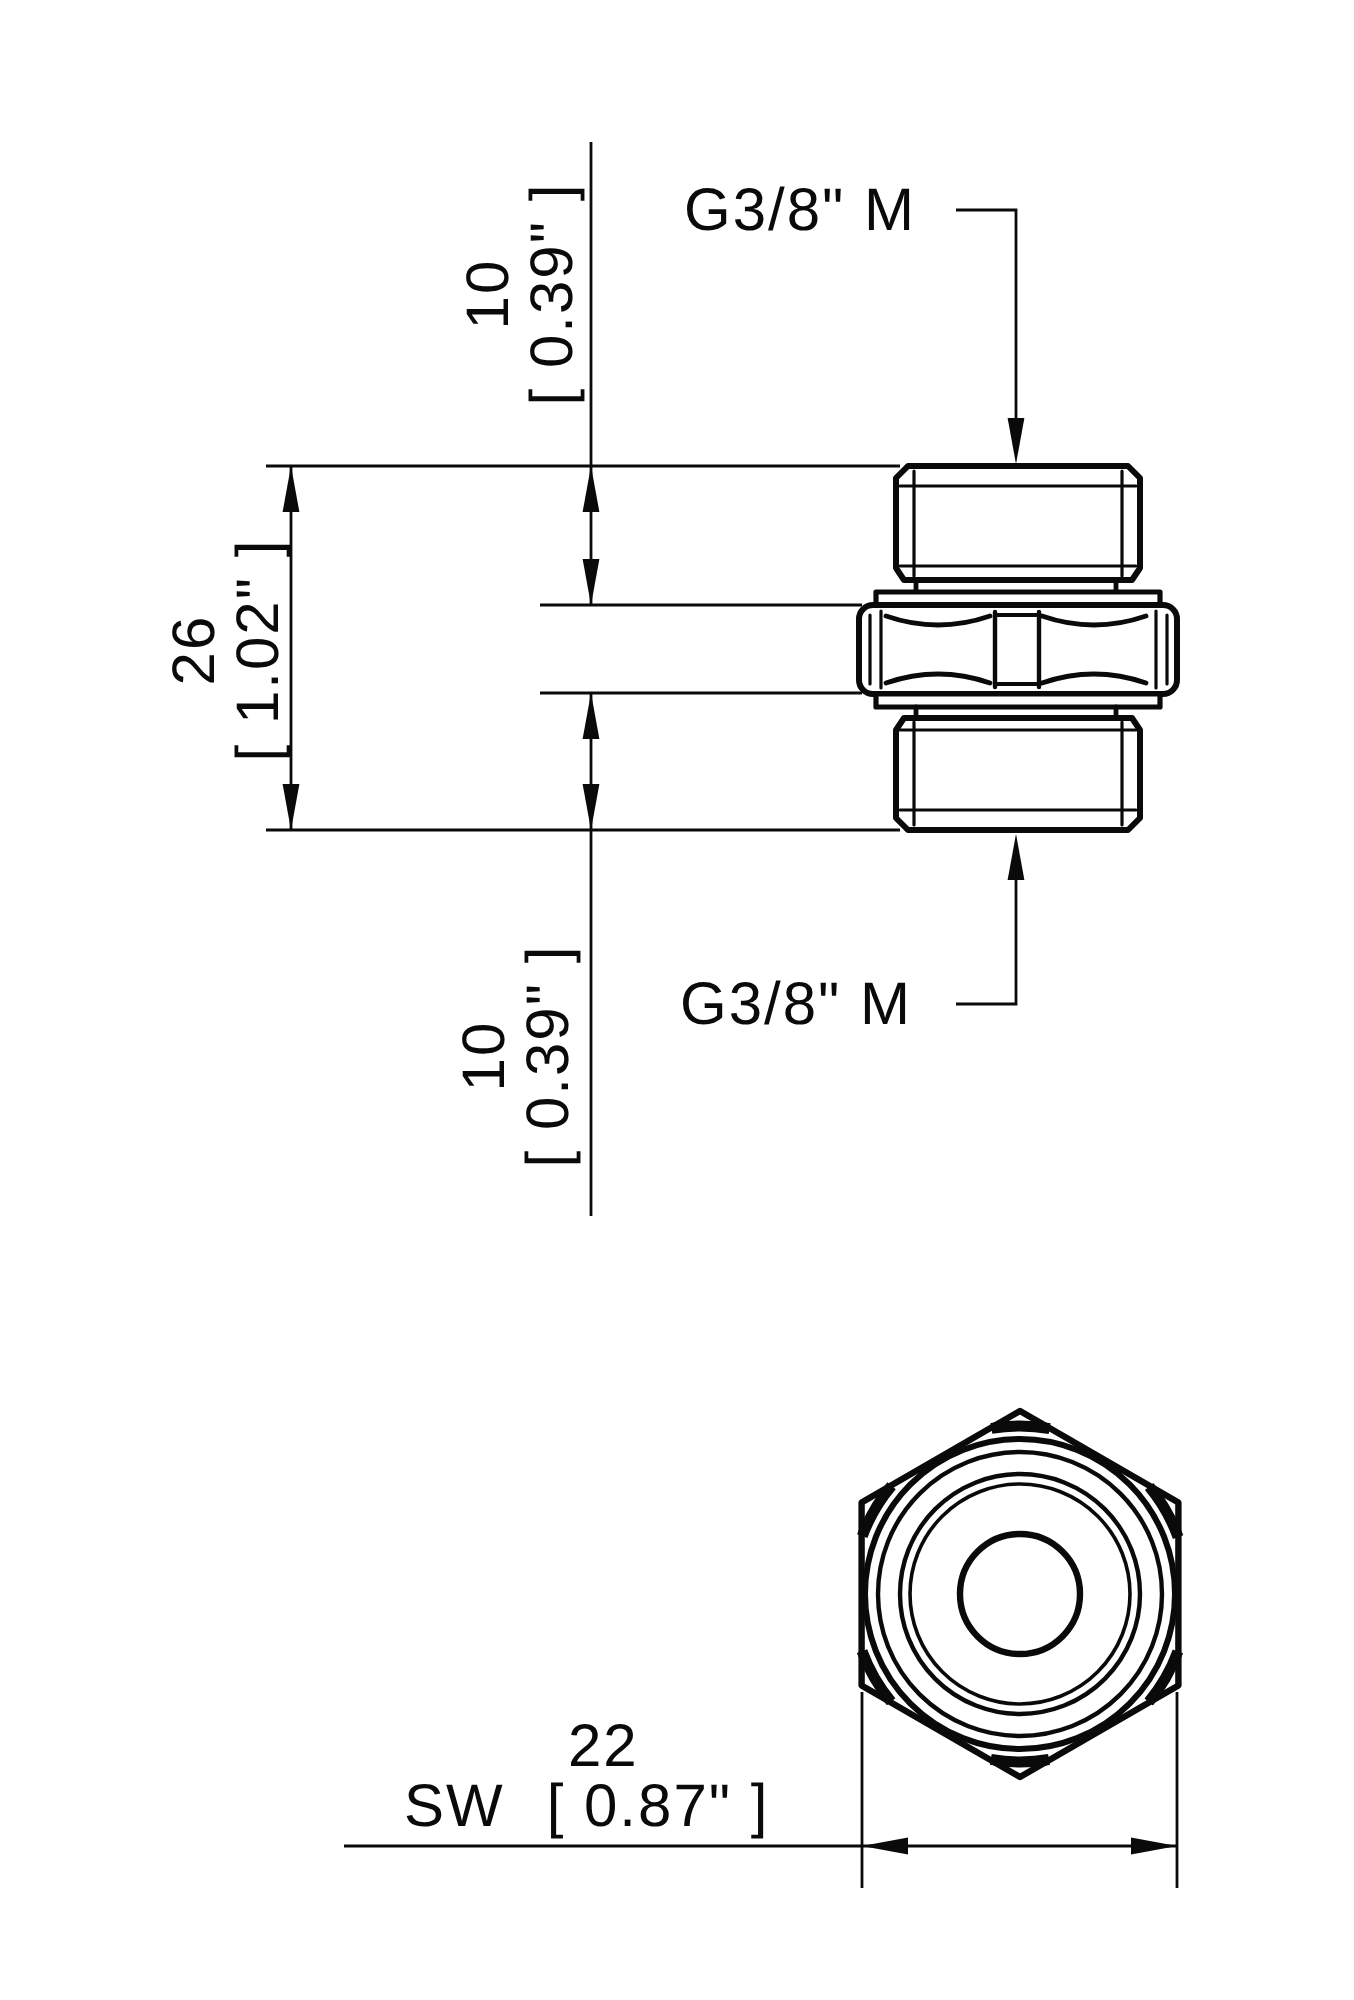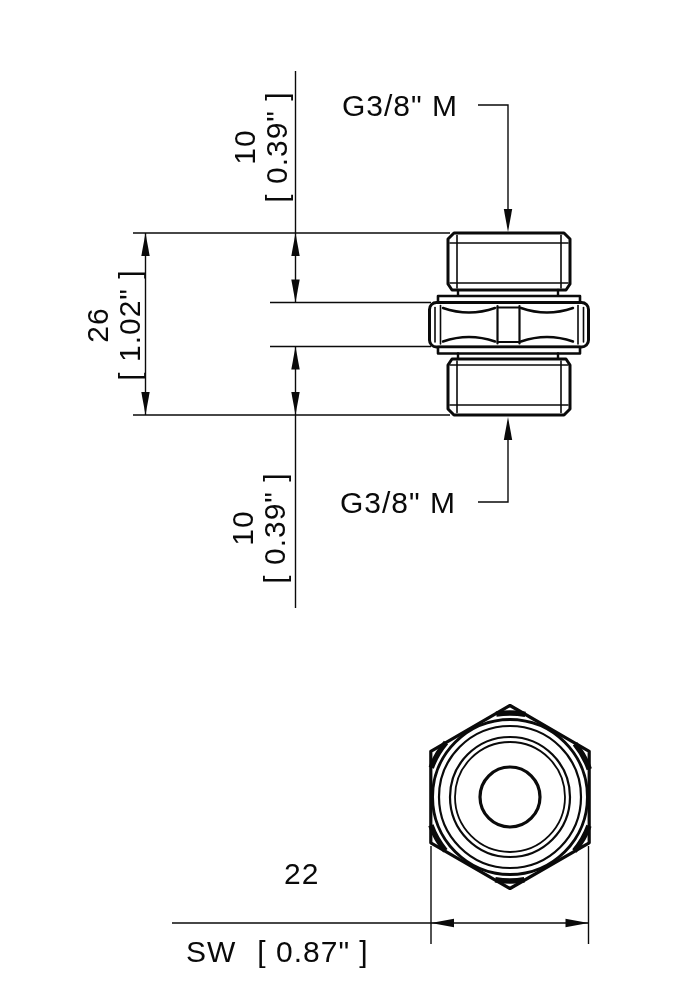--- a/index.html
+++ b/index.html
@@ -114,18 +114,18 @@
 
   <div class="dim-text rot" style="left:189px;top:495px;">
     <span>10</span>
     <span>[ 0.39" ]</span>
   </div>
 
   <div class="dim-text" style="left:340px;top:487px;">G3/8" M</div>
 
   <div class="dim-text" style="left:284px;top:858px;">22</div>
 
-  <div class="dim-text sw-row" style="left:186px;top:888px;margin-top:48px;">
+  <div class="dim-text sw-row" style="left:202px;top:888px;">
     <span>SW</span>
     <span>[ 0.87" ]</span>
   </div>
 
 </div>
 
 </body></html>

